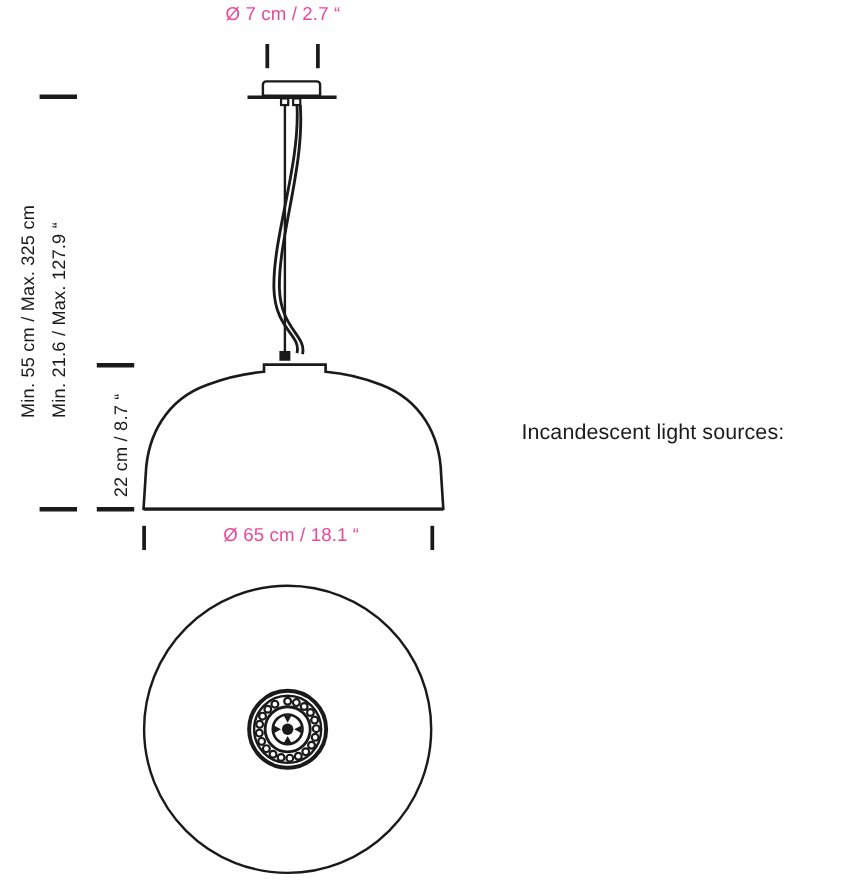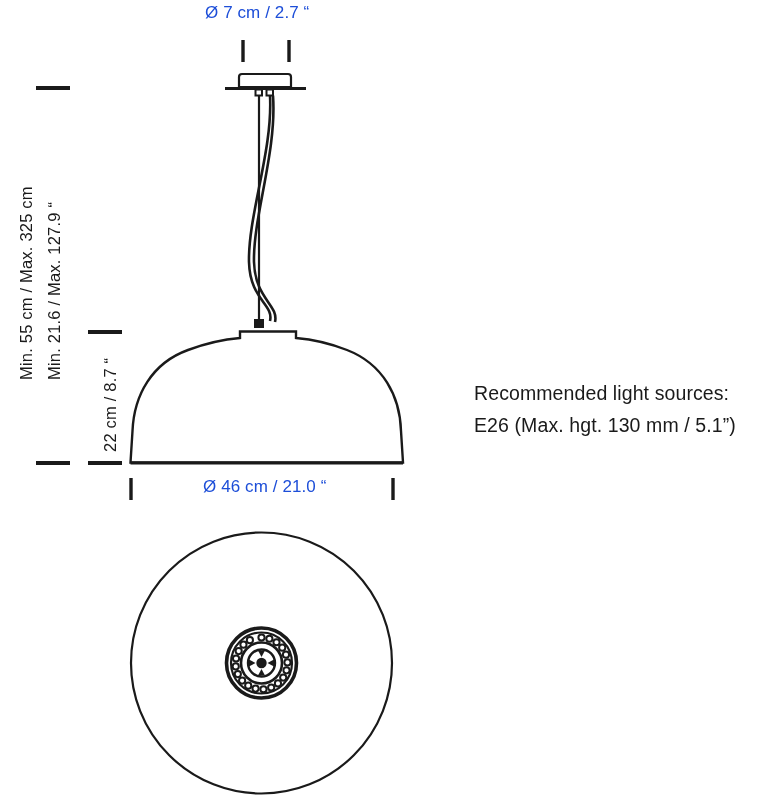--- a/index.html
+++ b/index.html
@@ -17,21 +17,21 @@
   }
   #sheet {
     position: absolute;
     left: 0; top: 0;
     width: 781px;
     height: 800px;
   }
   .lbl {
     position: absolute;
     font-family: "Liberation Sans", sans-serif;
-    color: #1d4ed8;
+    color: #ec4899;
     white-space: nowrap;
     line-height: 1;
   }
 
   
   #label-top-diameter {
     left: 205px;
     top: 4px;
     font-size: 17px;
     letter-spacing: 0.1px;
@@ -178,24 +178,23 @@
 
         <circle cx="261.5" cy="663" r="5.2" fill="#1a1a1a" stroke-width="0"></circle>
       </g>
     </g>
 
   </g>
 </svg>
 
 <div class="lbl" id="label-top-diameter">Ø 7 cm / 2.7 “</div>
 
-<div class="lbl" id="label-bottom-diameter">Ø 46 cm / 21.0 “</div>
+<div class="lbl" id="label-bottom-diameter">Ø 65 cm / 18.1 “</div>
 
 <div class="vlabel" id="label-drop-cm">Min. 55 cm / Max. 325 cm</div>
 
 <div class="vlabel" id="label-drop-in">Min. 21.6 / Max. 127.9 “</div>
 
 <div class="vlabel" id="label-shade-h">22 cm / 8.7 “</div>
 
 <div id="spec-block">
-  <div>Recommended light sources:</div>
-  <div>E26 (Max. hgt. 130 mm / 5.1”)</div>
+  <div>Incandescent light sources:</div>
 </div>
 
 </body></html>

